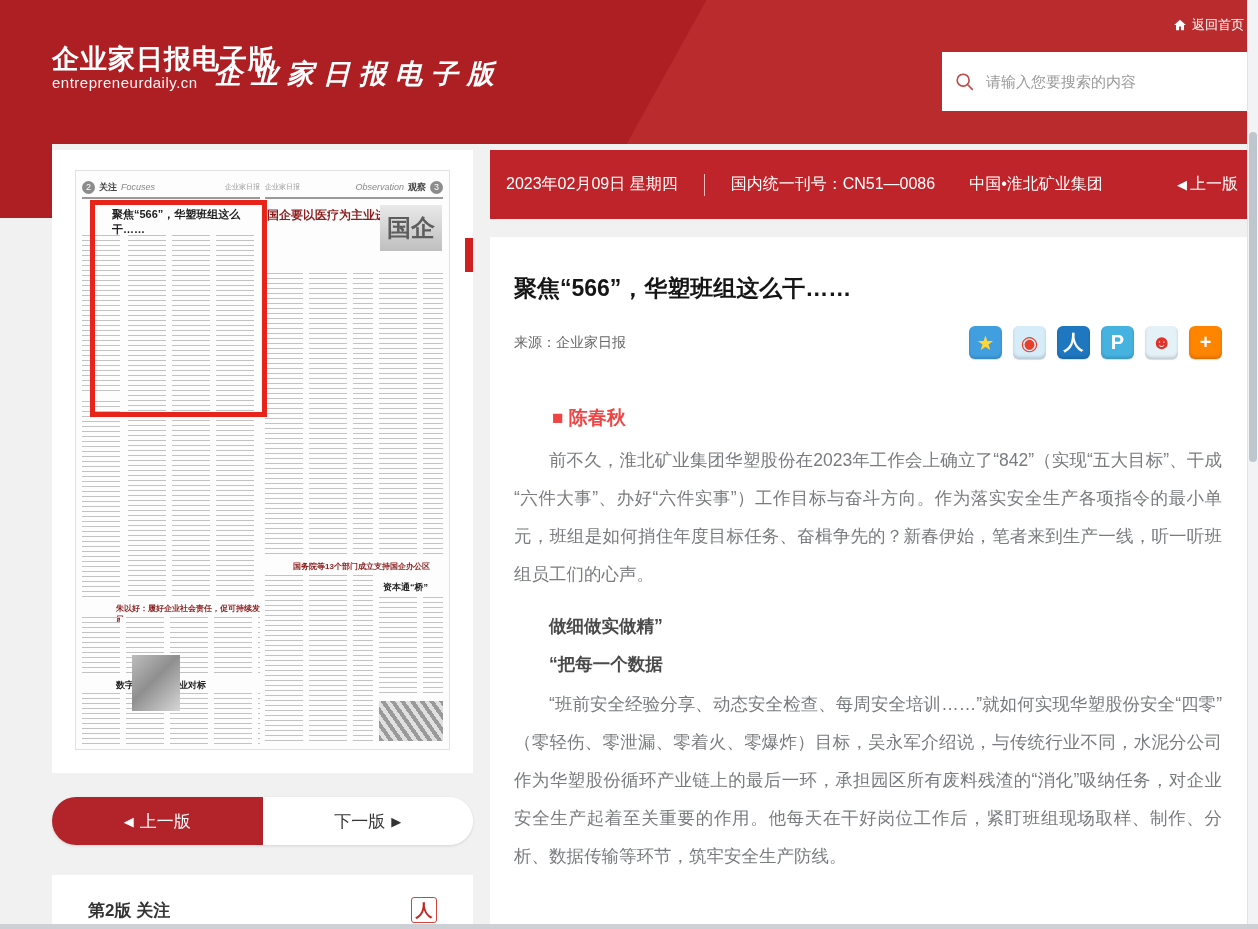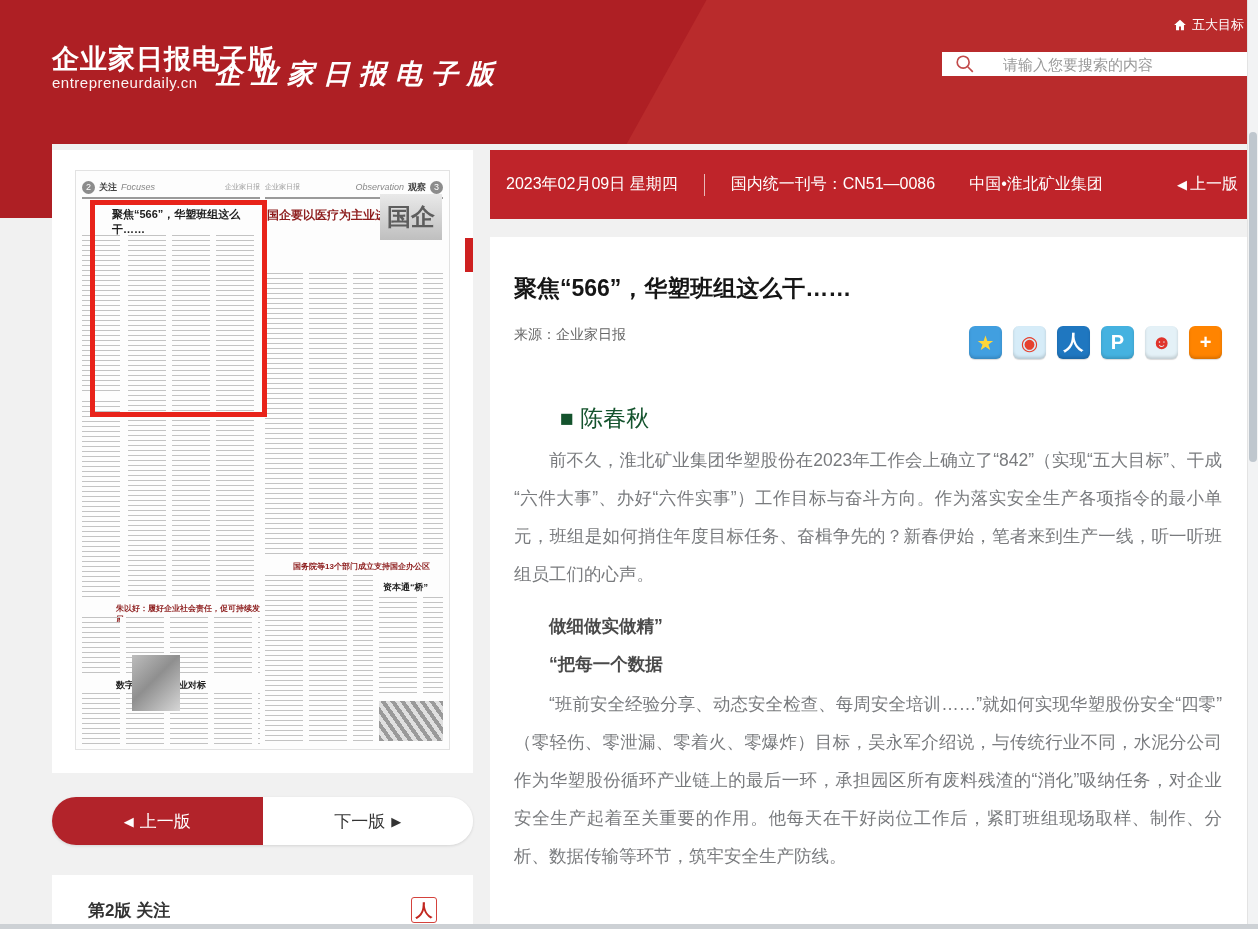--- a/index.html
+++ b/index.html
@@ -18,22 +18,22 @@
   .logo-block{position:absolute;left:52px;top:46px;color:#fff;}
   .logo-title{font-size:27px;font-weight:bold;letter-spacing:1px;line-height:26px;}
   .logo-domain{font-size:15px;opacity:.95;letter-spacing:.5px;line-height:22px;}
   .slogan{
     position:absolute;left:215px;top:56px;color:#fff;
     font-family:"DejaVu Serif","Liberation Serif",serif;
     font-style:italic;font-weight:bold;font-size:27px;letter-spacing:9px;white-space:nowrap;
   }
   .home-link{position:absolute;right:14px;top:16px;color:#fff;font-size:13px;display:flex;align-items:center;gap:5px;cursor:pointer;}
   .searchbox{
-    position:absolute;left:942px;top:52px;width:310px;height:24px;background:#fff;
-    display:flex;align-items:center;box-sizing:border-box;padding:0 12px;gap:25px;
+    position:absolute;left:942px;top:52px;width:310px;height:59px;background:#fff;
+    display:flex;align-items:center;box-sizing:border-box;padding:0 12px;gap:8px;
   }
   .searchbox input{
     border:none;outline:none;flex:1;font-size:15px;color:#333;
     font-family:"Liberation Sans","DejaVu Sans",sans-serif;
   }
   .searchbox input::placeholder{color:#9a9a9a;}
 
   
   .thumb-panel{position:absolute;left:52px;top:150px;width:421px;height:623px;background:#fff;}
   .np{position:absolute;left:23px;top:20px;width:375px;height:580px;background:#fdfdfd;border:1px solid #e2e2e2;box-sizing:border-box;}
@@ -49,21 +49,21 @@
   .np-h-main{font-size:11px;margin:8px 2px 4px 30px;color:#1c1c1c;}
   .np-h-red{color:#8d1d1d;}
   .col-fill{
     background:
       repeating-linear-gradient(90deg, transparent 0 38px, #fdfdfd 38px 44px),
       repeating-linear-gradient(180deg, #c3c3c3 0 1px, transparent 1px 5px);
   }
   .np-photo{background:linear-gradient(135deg,#bdbdbd 0%,#8f8f8f 45%,#d6d6d6 100%);}
   .np-photo.stripes{background:repeating-linear-gradient(55deg,#9a9a9a 0 4px,#e0e0e0 4px 8px);}
   .guoqi-box{
-    position:absolute;right:1px;top:17px;width:62px;height:46px;
+    position:absolute;right:1px;top:28px;width:62px;height:46px;
     background:linear-gradient(180deg,#e9e9e9,#bfbfbf);
     display:flex;align-items:center;justify-content:center;
     font-size:24px;font-weight:bold;color:#5d5d5d;
   }
   .hl-box{position:absolute;left:38px;top:50px;width:177px;height:217px;border:5px solid #e8231a;box-sizing:border-box;cursor:pointer;}
   .thumb-scroll{position:absolute;right:0;top:88px;width:8px;height:34px;background:#ce2020;cursor:pointer;}
 
   .pager-pill{
     position:absolute;left:52px;top:797px;width:421px;height:48px;border-radius:24px;overflow:hidden;
     display:flex;box-shadow:0 1px 3px rgba(0,0,0,.12);
@@ -92,29 +92,29 @@
   .infobar .sep{width:1px;height:22px;background:#e9b8b8;margin:0 26px;}
   .infobar .gap{width:34px;}
   .infobar .nav{margin-left:auto;display:flex;gap:20px;}
   .infobar .nav span{cursor:pointer;display:flex;align-items:center;gap:3px;}
 
   .article-panel{
     position:absolute;left:490px;top:237px;width:758px;height:692px;background:#fff;
     box-sizing:border-box;padding:36px 26px 0 24px;
   }
   .article-title{font-size:23px;font-weight:bold;color:#161616;margin:0 0 22px 0;}
-  .meta-row{display:flex;align-items:flex-start;}
+  .meta-row{display:flex;align-items:center;}
   .source{font-size:14px;color:#666;}
   .share-icons{margin-left:auto;display:flex;gap:11px;}
   .share-icon{
     width:33px;height:33px;border-radius:6px;display:flex;align-items:center;justify-content:center;
     font-size:20px;font-weight:bold;cursor:pointer;box-shadow:inset 0 -2px 3px rgba(0,0,0,.15), 0 1px 1px rgba(0,0,0,.15);
   }
   .article-body{margin-top:40px;font-size:17.5px;color:#797b7e;line-height:38px;text-align:justify;}
-  .author{font-weight:normal;color:#14532d;margin:0 0 4px 2em;font-size:23px;}
+  .author{font-weight:bold;color:#ef4444;margin:0 0 4px 2em;font-size:19px;}
   .para{margin:0;text-indent:2em;}
   .subhead{font-weight:bold;color:#4a4a4a;margin:14px 0 2px 0;}
   .subhead div{margin-left:2em;}
 
   
   .v-scroll{position:absolute;right:0;top:0;width:10px;height:929px;background:#f2f3f4;border-left:1px solid #e3e3e3;}
   .v-thumb{position:absolute;left:1px;width:8px;top:132px;height:330px;background:#bfc7ce;border-radius:4px;cursor:pointer;}
   .h-scroll{position:absolute;left:0;bottom:0;width:1258px;height:5px;background:#cdd1d5;cursor:pointer;}
 </style>
 </head>
@@ -128,21 +128,21 @@
       <div class="logo-title">企业家日报电子版</div>
       <div class="logo-domain">entrepreneurdaily.cn</div>
     </div>
     <div class="slogan">企业家日报电子版</div>
     <a class="home-link">
       <span style="display:flex;">
         <svg width="14" height="14" viewBox="0 0 24 24" fill="#ffffff">
             <path d="M12 3l10 9h-3.2v9h-5.2v-6.4h-3.2V21H5.2v-9H2z"></path>
           </svg>
       </span>
-      <span>五大目标</span>
+      <span>返回首页</span>
     </a>
     <div class="searchbox">
       <span style="display:flex;">
         <svg width="22" height="22" viewBox="0 0 24 24" fill="none" stroke="#c24a4a" stroke-width="1.8">
           <circle cx="10" cy="10" r="6.5"></circle>
             <line x1="15" y1="15" x2="20.5" y2="20.5"></line>
         </svg>
       </span>
       <input type="text" placeholder="请输入您要搜索的内容" style="">
     </div>

